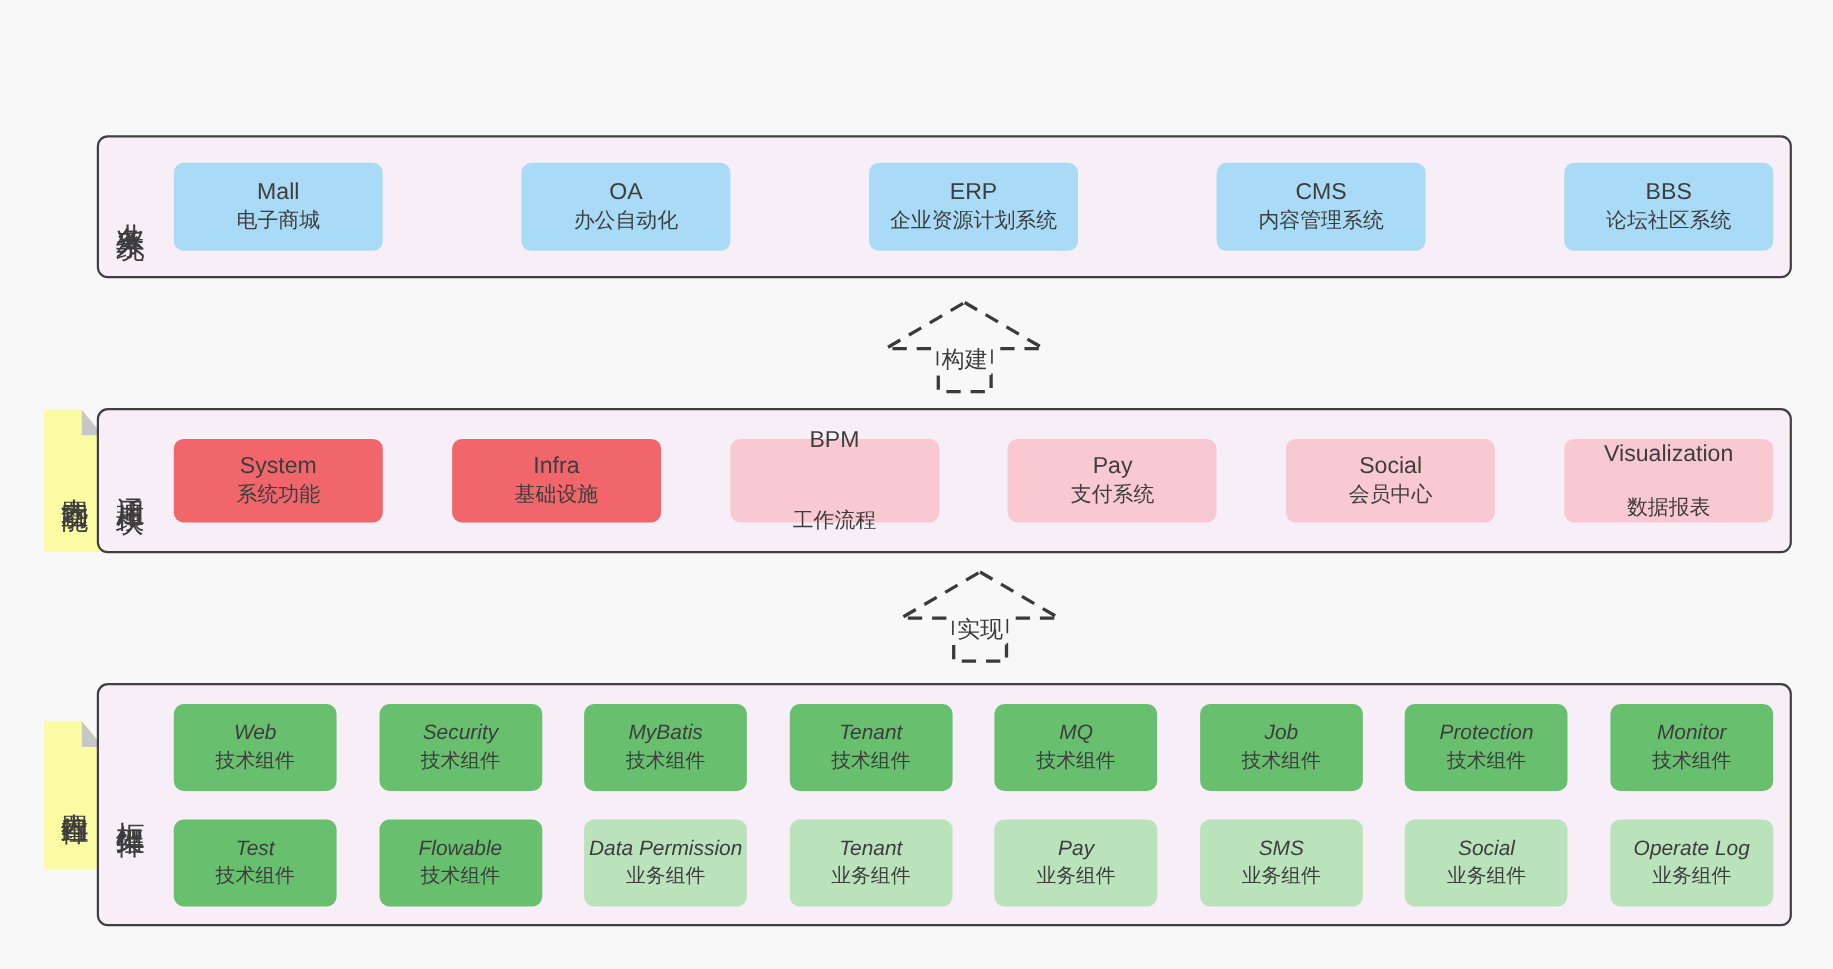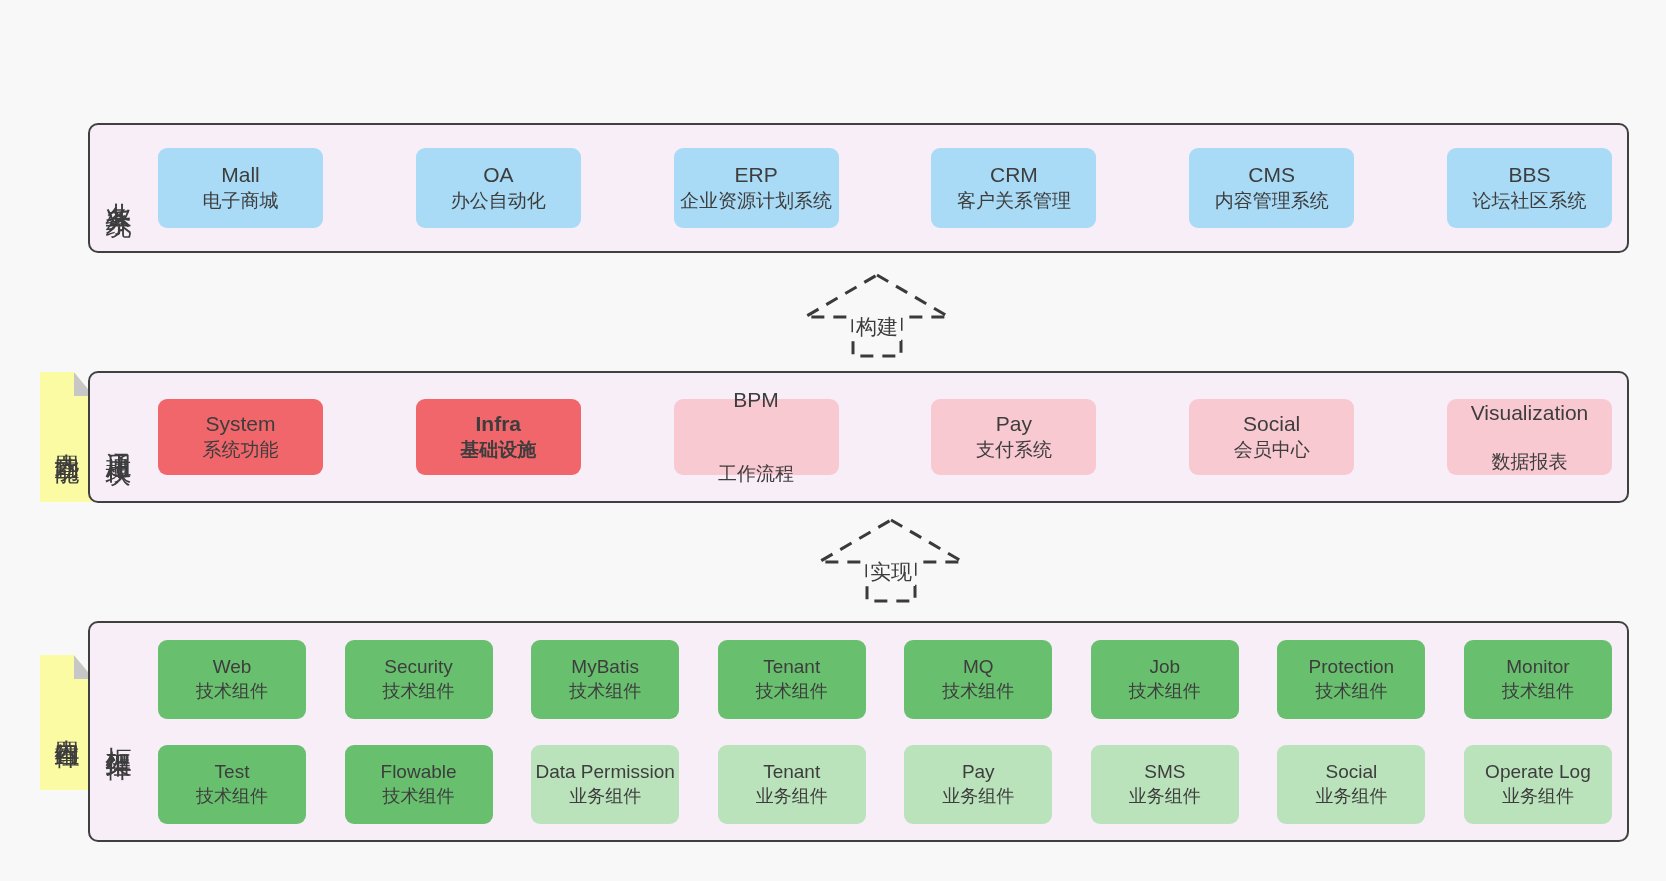--- a/index.html
+++ b/index.html
@@ -24,29 +24,29 @@
   #band-components{top:621px;height:221px;}
   .band-label{
     flex:none;margin-left:16px;
     writing-mode:vertical-rl;text-orientation:upright;
     font-size:26px;letter-spacing:3px;line-height:1;
     color:var(--text,#3d3d3d);
   }
   .rows{flex:1;display:flex;flex-direction:column;gap:26px;padding:0 15px 0 26px;}
   .row{display:flex;justify-content:space-between;}
   .box{
-    width:165px;height:80px;border-radius:9px;
+    width:190px;height:80px;border-radius:9px;
     display:flex;flex-direction:column;align-items:center;justify-content:center;
     text-align:center;line-height:1.28;padding:0 4px;box-sizing:border-box;
   }
   .box .en{font-size:21px;}
   .box .cn{font-size:19px;}
   #band-modules .box{height:76px;}
   #band-components .box{width:148px;height:79px;}
-  #band-components .en{font-size:19px;}
+  #band-components .en{font-size:19px;font-style:italic;}
   #band-components .cn{font-size:18px;}
   .sticky{
     position:absolute;left:40px;width:54px;z-index:0;
     background:var(--stickyBg,#fbfba3);
     display:flex;align-items:center;justify-content:center;
     clip-path:polygon(0 0,calc(100% - 20px) 0,100% 24px,100% 100%,0 100%);
   }
   #sticky-modules{top:372px;height:130px;}
   #sticky-components{top:655px;height:135px;}
   .sticky .fold{
@@ -87,24 +87,20 @@
         </div>
         <div class="box" style="background: var(--blue);">
           <div class="en">OA</div>
           <div class="cn">办公自动化</div>
         </div>
         <div class="box" style="background: var(--blue);">
           <div class="en">ERP</div>
           <div class="cn">企业资源计划系统</div>
         </div>
         <div class="box" style="background: var(--blue);">
-          <div class="en">CRM</div>
-          <div class="cn">客户关系管理</div>
-        </div>
-        <div class="box" style="background: var(--blue);">
           <div class="en">CMS</div>
           <div class="cn">内容管理系统</div>
         </div>
         <div class="box" style="background: var(--blue);">
           <div class="en">BBS</div>
           <div class="cn">论坛社区系统</div>
         </div>
       </div>
     </div>
 </div>
@@ -121,21 +117,21 @@
   <span class="sticky-text">内置功能</span>
 </div>
 <div class="band" id="band-modules">
   <div class="band-label">通用模块</div>
   <div class="rows">
       <div class="row">
         <div class="box" style="background: var(--red);">
           <div class="en">System</div>
           <div class="cn">系统功能</div>
         </div>
-        <div class="box" style="background: var(--red); font-weight: bold;">
+        <div class="box" style="background: var(--red);">
           <div class="en">Infra</div>
           <div class="cn">基础设施</div>
         </div>
         <div class="box" style="background: var(--pink); gap: 48px;">
           <div class="en">BPM</div>
           <div class="cn">工作流程</div>
         </div>
         <div class="box" style="background: var(--pink);">
           <div class="en">Pay</div>
           <div class="cn">支付系统</div>

